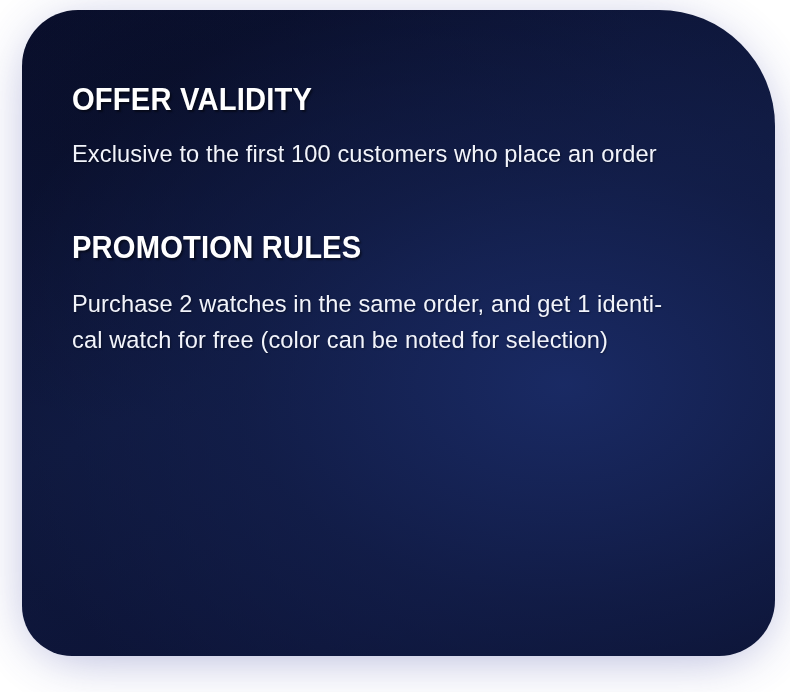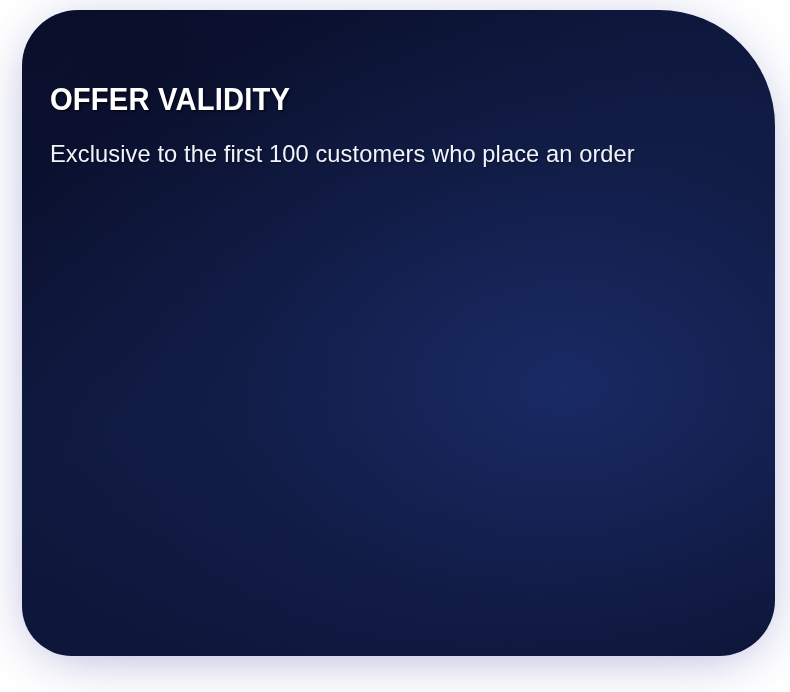--- a/index.html
+++ b/index.html
@@ -49,21 +49,21 @@
       radial-gradient(90% 75% at 20% 12%, rgba(9,14,40,0.9) 0%, rgba(9,14,40,0) 70%),
       linear-gradient(155deg, #0a1030 0%, #101a40 46%, #0d1438 78%, #090e2a 100%);
   }
 
   .card-inner {
     position: absolute;
     left: 0;
     top: 0;
     right: 0;
     bottom: 0;
-    padding: 72px 30px 0 28px;
+    padding: 72px 30px 0 50px;
     box-sizing: border-box;
   }
 
   .section {
     margin: 0;
   }
   .section.s-validity   { margin-top: 0px; }
   .section.s-rules      { margin-top: 58px; }
   .section.s-benefit    { margin-top: 56px; }
 
@@ -109,17 +109,24 @@
   <div class="promo-card">
     <div class="card-inner">
 
       <div class="section s-validity">
         <h2 class="section-heading">OFFER VALIDITY</h2>
         <p class="section-body">
           <span class="ln">Exclusive to the first 100 customers who place an order</span>
         </p>
       </div>
 
+      <div class="section s-rules">
+        <h2 class="section-heading">PROMOTION RULES</h2>
+        <p class="section-body">
+          <span class="ln">Purchase 2 watches in the same order, and get 1 identi-</span>
+          <span class="ln">cal watch for free (color can be noted for selection)</span>
+        </p>
+      </div>
 
 
     </div>
   </div>
 </div>
 
 </body></html>

